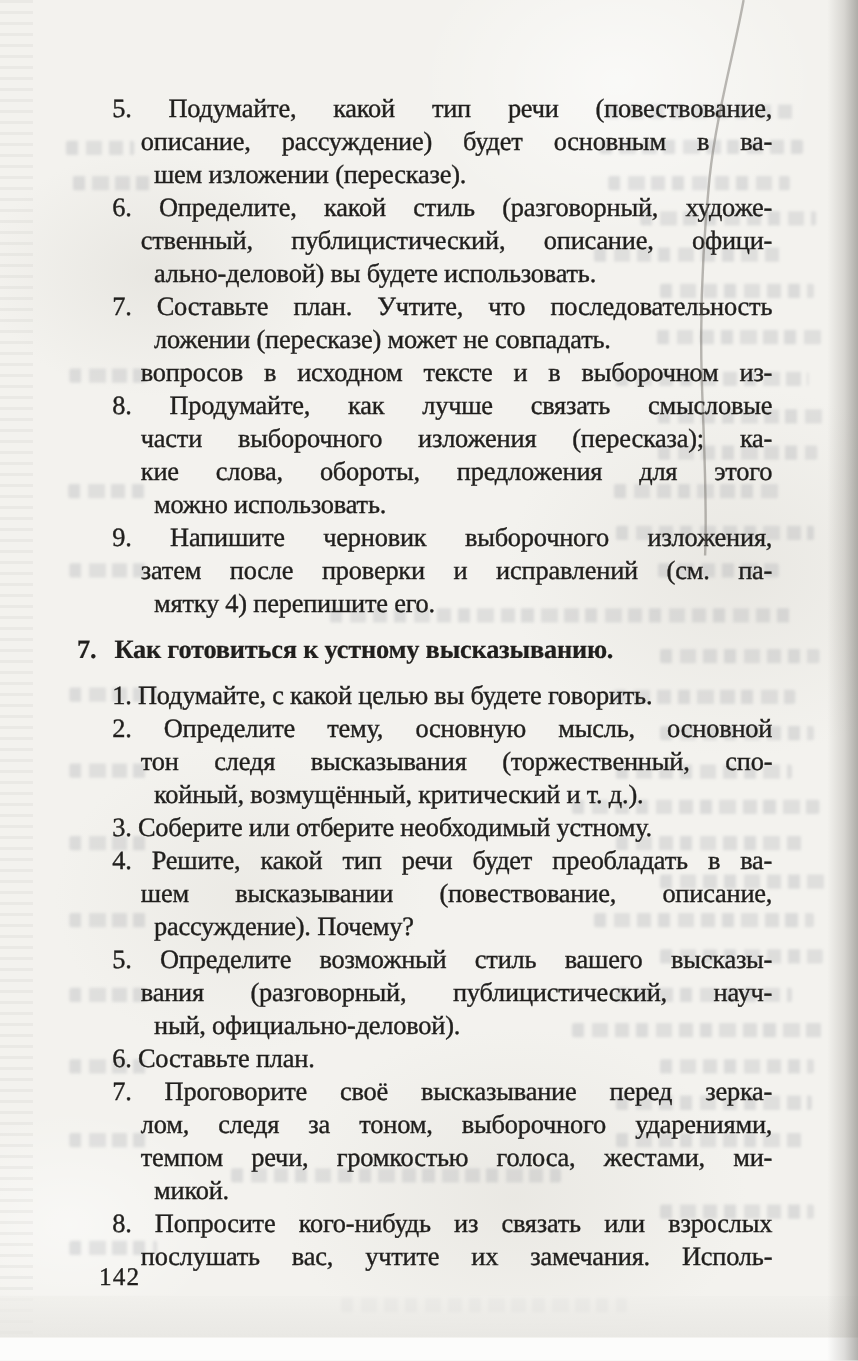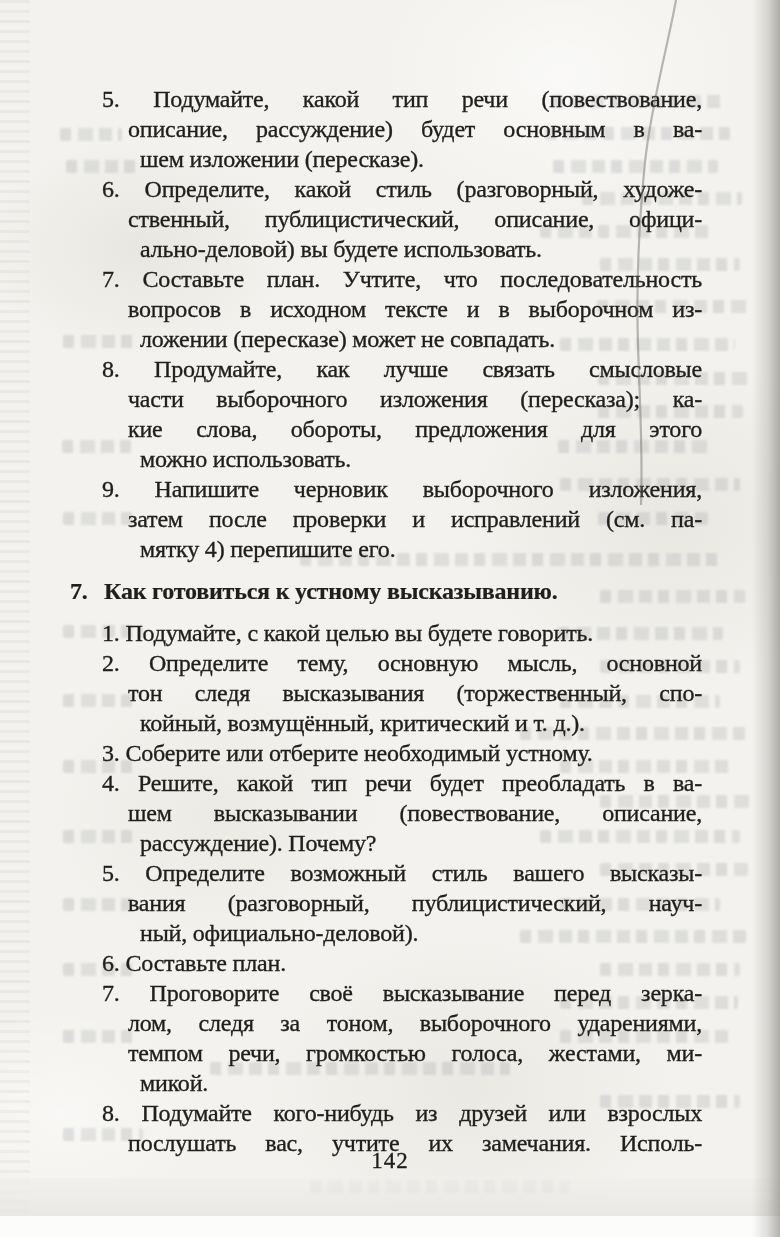--- a/index.html
+++ b/index.html
@@ -55,21 +55,21 @@
   }
   .line.first{margin-left:0;}
   .j{text-align:justify;text-align-last:justify;margin-left:26px;}
   .heading{
     margin:12px 0 12px -32px;height:30px;line-height:30px;
     font-size:24px;font-weight:bold;letter-spacing:-0.2px;-webkit-text-stroke:.2px;
   }
   .heading .num{display:inline-block;width:34px;}
   .page-number{
     position:absolute;left:90px;top:1148px;width:600px;z-index:3;
-    text-align:center;font-size:23px;letter-spacing:1px;-webkit-text-stroke:.3px;
+    text-align:left;font-size:23px;letter-spacing:1px;-webkit-text-stroke:.3px;
   }
   .watermark{
     position:absolute;left:0;top:1217px;z-index:6;
     background:#ece28a;color:#1b1b1b;
     font-family:"Liberation Sans","DejaVu Sans",sans-serif;
     font-size:15px;line-height:19px;padding:0 8px 1px 4px;margin-top:36px;
   }
 </style>
 </head>
 <body>
@@ -127,22 +127,22 @@
 
   <div class="line first j"><span class="num">5.</span> <span>Подумайте, какой тип речи (повествование,</span></div>
   <div class="line j">описание, рассуждение) будет основным в ва-</div>
   <div class="line">шем изложении (пересказе).</div>
 
   <div class="line first j"><span class="num">6.</span> <span>Определите, какой стиль (разговорный, художе-</span></div>
   <div class="line j">ственный, публицистический, описание, офици-</div>
   <div class="line">ально-деловой) вы будете использовать.</div>
 
   <div class="line first j"><span class="num">7.</span> <span>Составьте план. Учтите, что последовательность</span></div>
+  <div class="line">ложении (пересказе) может не совпадать.</div>
   <div class="line j">вопросов в исходном тексте и в выборочном из-</div>
-  <div class="line">ложении (пересказе) может не совпадать.</div>
 
   <div class="line first j"><span class="num">8.</span> <span>Продумайте, как лучше связать смысловые</span></div>
   <div class="line j">части выборочного изложения (пересказа); ка-</div>
   <div class="line j">кие слова, обороты, предложения для этого</div>
   <div class="line">можно использовать.</div>
 
   <div class="line first j"><span class="num">9.</span> <span>Напишите черновик выборочного изложения,</span></div>
   <div class="line j">затем после проверки и исправлений (см. па-</div>
   <div class="line">мятку 4) перепишите его.</div>
 
@@ -164,21 +164,21 @@
   <div class="line j">вания (разговорный, публицистический, науч-</div>
   <div class="line">ный, официально-деловой).</div>
 
   <div class="line first"><span class="num">6.</span> <span>Составьте план.</span></div>
 
   <div class="line first j"><span class="num">7.</span> <span>Проговорите своё высказывание перед зерка-</span></div>
   <div class="line j">лом, следя за тоном, выборочного ударениями,</div>
   <div class="line j">темпом речи, громкостью голоса, жестами, ми-</div>
   <div class="line">микой.</div>
 
-  <div class="line first j"><span class="num">8.</span> <span>Подумайте кого-нибудь из друзей или взрослых</span></div>
+  <div class="line first j"><span class="num">8.</span> <span>Попросите кого-нибудь из связать или взрослых</span></div>
   <div class="line j">послушать вас, учтите их замечания. Исполь-</div>
 
 </div>
 
 <div class="page-number">142</div>
 
 <svg class="crease" width="780" height="1237" viewBox="0 0 780 1237">
   <path d="M676,0 C668,45 651,105 645,162 C639,222 636,282 638,345 C640,410 643,455 641,505" fill="none" stroke="rgba(108,104,98,0.45)" stroke-width="2.2"></path>
 </svg>
 

